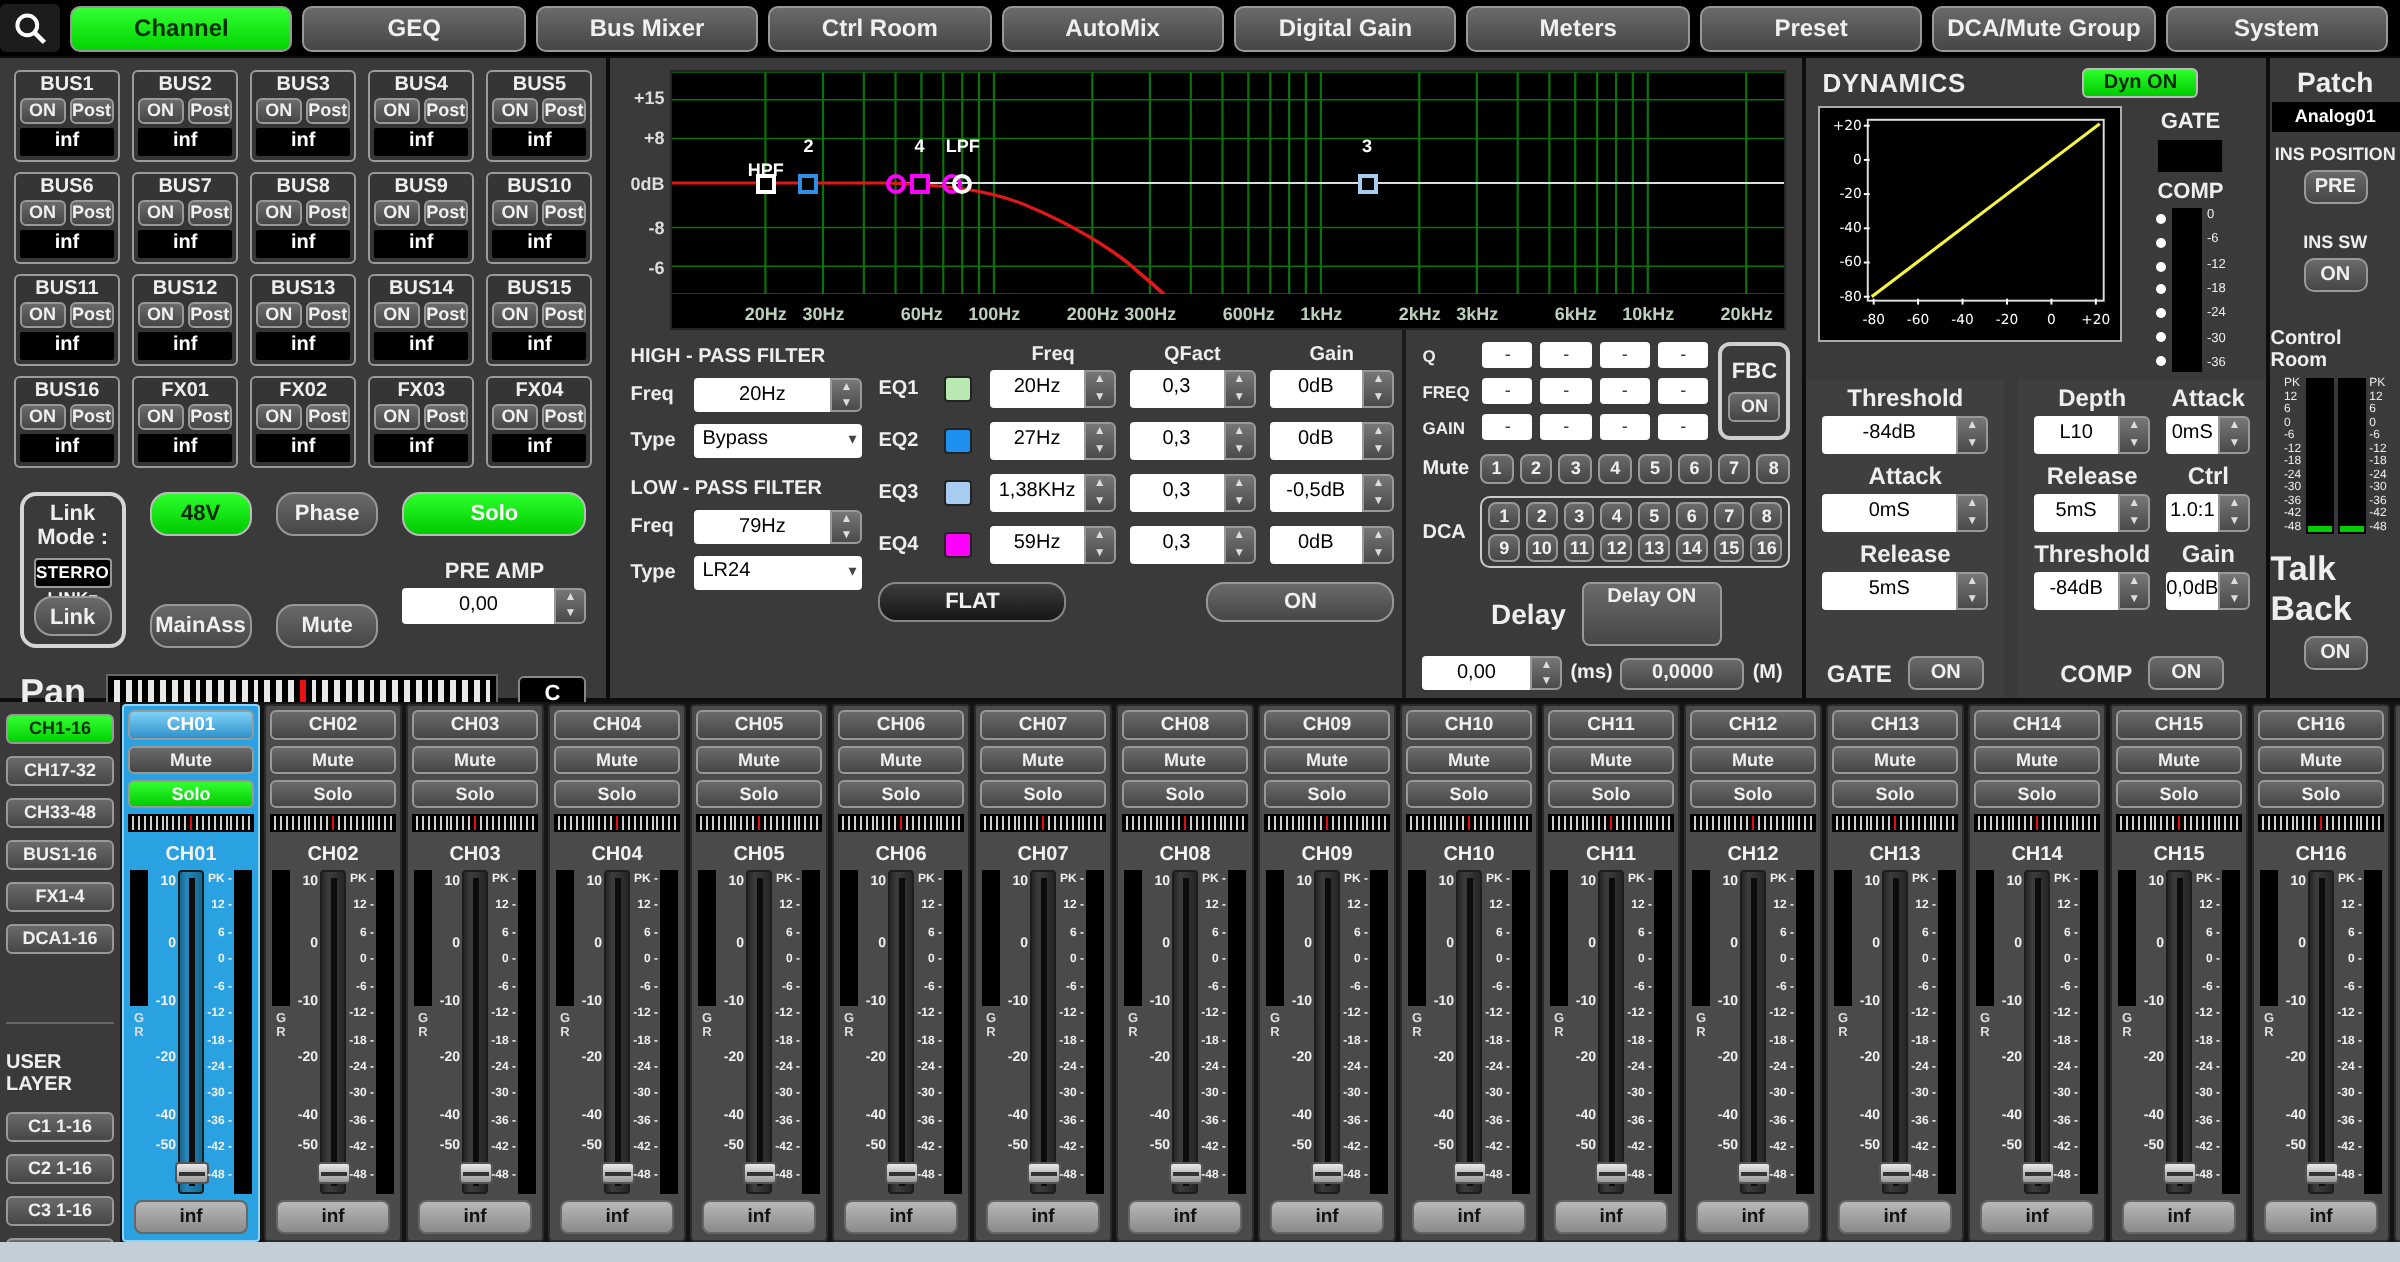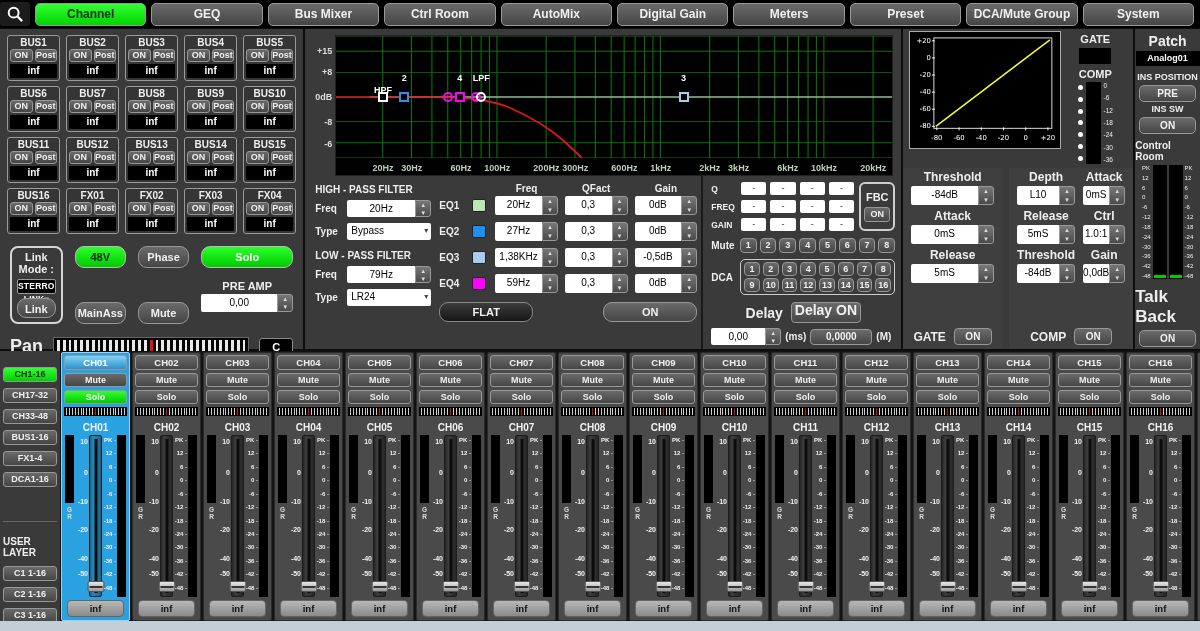--- a/index.html
+++ b/index.html
@@ -89,21 +89,21 @@
   #fbc-label { font-size:11px; font-weight:bold; }
   #fbc-on { width:26px; height:15px; line-height:13px; font-size:9px; border-radius:3px; }
   .num-row { display:flex; align-items:center; gap:3px; margin-top:7px; }
   .num-lab { width:26px; font-size:10px; font-weight:bold; }
   .nbtn { width:17px; height:15px; line-height:13px; font-size:9px; border-radius:4px; }
   #dca-row { display:flex; align-items:center; gap:3px; margin-top:6px;justify-content:flex-end; }
   #dca-box { flex:1; border:1px solid #ccc; border-radius:5px; padding:2px 3px; display:grid; grid-template-columns:repeat(8,1fr); gap:2px 3px; }
   #dca-box .nbtn { width:auto; height:14px; }
   #delay-row { display:flex; align-items:center; justify-content:center; gap:8px; margin-top:7px; }
   #delay-label { font-size:14px; font-weight:bold; }
-  #delay-on { width:70px; height:21px; line-height:14px; font-size:14px; border-radius:4px; }
+  #delay-on { width:70px; height:32px; line-height:14px; font-size:10px; border-radius:4px; }
   #delay-vals { display:flex; align-items:center; gap:4px; margin-top:5px; }
   #delay-vals .fieldrow { width:70px; height:17px; }
   .unit { font-size:10px; font-weight:bold; }
   #delay-m { width:62px; height:16px; line-height:14px; font-size:10px; border-radius:4px; }
 
   
   #dyn-panel { width:230px; display:flex; flex-direction:column; }
   #dyn-head { display:flex; align-items:center; padding:5px 8px 2px; }
   #dyn-title { font-size:13px; font-weight:bold; letter-spacing:.3px; }
   #dyn-on { width:58px; height:15px; line-height:13px; font-size:10px; margin-left:auto; margin-right:26px; border-radius:3px; }
@@ -128,33 +128,33 @@
   #comp-params { display:grid; grid-template-columns:1fr 1fr; column-gap:8px; }
   .onoff-row { margin-top:auto; display:flex; align-items:center; justify-content:center; gap:8px; }
   .onoff-name { font-size:12px; font-weight:bold; }
   .on-btn { width:38px; height:17px; line-height:15px; font-size:10px; border-radius:4px; }
 
   
   #patch-panel { width:72px; display:flex; flex-direction:column; align-items:center; padding-top:4px; }
   #patch-title { font-size:14px; font-weight:bold; }
   #patch-value { width:64px; height:15px; background:#000; color:#fff; font-size:9px; font-weight:bold; text-align:center; line-height:15px; margin:2px 0 6px; }
   .p-label { font-size:9px; font-weight:bold; margin-bottom:3px; }
-  .p-btn { width:57px; height:17px; line-height:15px; font-size:10px; border-radius:5px; margin-bottom:2px; }
+  .p-btn { width:32px; height:17px; line-height:15px; font-size:10px; border-radius:5px; margin-bottom:14px; }
   #cr-label { font-size:10px; font-weight:bold; margin:4px 0 3px; }
   #cr-meter { display:flex; gap:2px; height:152px; }
   .cr-scale { display:flex; flex-direction:column; justify-content:space-between; }
   .cr-scale span { font-size:6px; color:#eee; line-height:6px; }
   .cr-bar { width:14px; background:#000; position:relative; }
   .cr-bar::after { content:""; position:absolute; bottom:1px; left:1px; right:1px; height:3px; background:#0c0; }
   #tb-label { font-size:17px; font-weight:bold; margin-top:8px; }
   #tb-on { margin-top:3px; }
 
   
   #lower { position:absolute; top:351px; left:0; right:0; bottom:10px; display:flex; }
-  #layer-bar { width:60px; background:#3a3a3a; padding:16px 3px 0; display:flex; flex-direction:column; align-items:center; }
+  #layer-bar { width:60px; background:#3a3a3a; padding:6px 3px 0; display:flex; flex-direction:column; align-items:center; }
   .layer-btn { width:54px; height:15px; line-height:13px; font-size:9px; border-radius:3px; margin-bottom:6px; }
   .layer-btn.active { background:linear-gradient(#33ff33,#00d000); color:#083008; }
   #layer-div { width:100%; border-top:1px solid #666; margin:28px 0 14px; }
   #user-layer-label { font-size:10px; font-weight:bold; margin-bottom:8px; }
   #strips { flex:1; display:flex; gap:2px; background:#141414; padding:1px 1px 0; }
   .strip { flex:1; background:#4a4a4a; border:1px solid #2a2a2a; border-radius:2px; display:flex; flex-direction:column; padding:2px 2px 0; }
   .strip.sel { background:#2aa2e2; border-color:#8fd4f8; }
   .s-head { height:15px; line-height:13px; font-size:9.5px; border-radius:3px; margin-bottom:3px; }
   .sel .s-head { background:linear-gradient(#7fd2f7,#2f90c8); color:#fff; }
   .s-btn { height:14px; line-height:12px; font-size:9px; border-radius:3px; margin-bottom:3px; }
@@ -738,20 +738,24 @@
             </div>
           <div class="unit">(ms)</div>
           <div class="btn" id="delay-m">0,0000</div>
           <div class="unit">(M)</div>
         </div>
       </div>
     </div>
   </div>
 
   <div id="dyn-panel" class="panel">
+    <div id="dyn-head">
+      <div id="dyn-title">DYNAMICS</div>
+      <div class="btn green" id="dyn-on">Dyn ON</div>
+    </div>
     <div id="dyn-body">
       <div id="dyn-graph"><svg viewBox="0 0 152 118" width="150" height="116">
             <rect x="24" y="6" width="120" height="92" fill="#000" stroke="#ddd" stroke-width="1"></rect>
             <line x1="26" y1="96" x2="142" y2="8" stroke="#f5f542" stroke-width="1.6"></line>
             <text x="21" y="11" text-anchor="end" font-size="7" fill="#fff" font-family="DejaVu Sans,sans-serif">+20</text>
             <line x1="22" y1="9" x2="25" y2="9" stroke="#fff" stroke-width="1"></line>
             <text x="21" y="28.4" text-anchor="end" font-size="7" fill="#fff" font-family="DejaVu Sans,sans-serif">0</text>
             <line x1="22" y1="26.4" x2="25" y2="26.4" stroke="#fff" stroke-width="1"></line>
             <text x="21" y="45.8" text-anchor="end" font-size="7" fill="#fff" font-family="DejaVu Sans,sans-serif">-20</text>
             <line x1="22" y1="43.8" x2="25" y2="43.8" stroke="#fff" stroke-width="1"></line>

